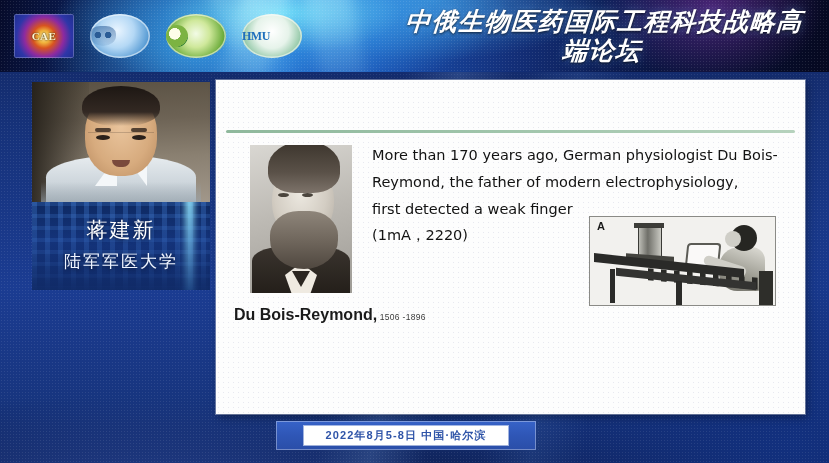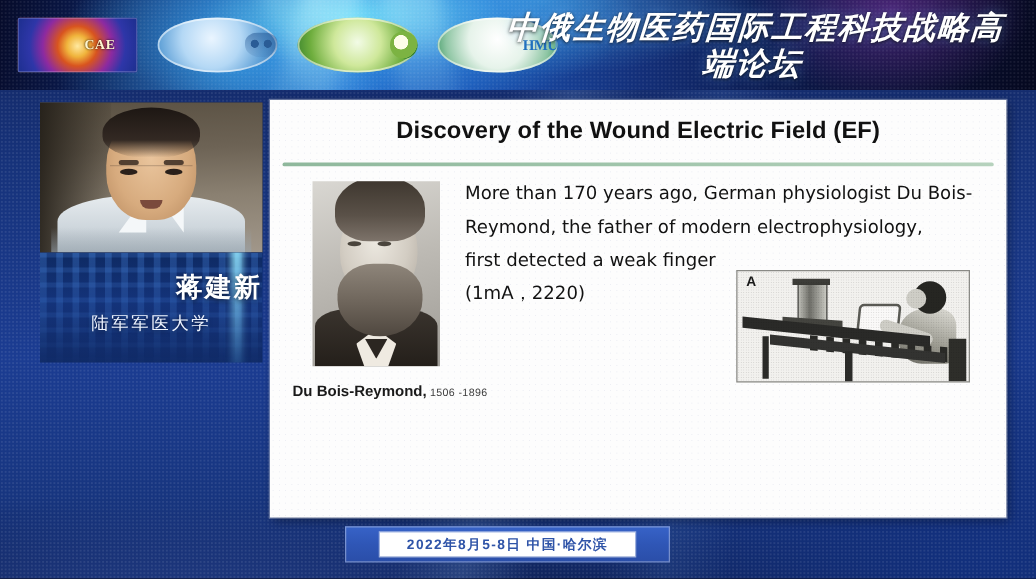--- a/index.html
+++ b/index.html
@@ -72,37 +72,37 @@
     background-size: 3px 3px;
   }
 
   .logos {
     position: absolute;
     left: 14px; top: 14px;
     display: flex;
     align-items: center;
     gap: 16px;
   }
-  .logo { width: 60px; height: 44px; position: relative; padding-left: 36px; }
+  .logo { width: 60px; height: 44px; position: relative; }
   .logo-cae {
     border-radius: 2px;
     background:
       radial-gradient(circle at 50% 52%, #ffe9a0 0%, #f0b43c 16%, #d8541f 30%, #8d2aa0 52%, #2e36a8 72%, #1b2e8c 100%),
       linear-gradient(135deg, #e03a2c, #f0a22a 30%, #2e6ad0 70%, #6a2aa8);
     box-shadow: inset 0 0 0 1px rgba(255,255,255,0.25);
     display: flex; align-items: center; justify-content: center;
   }
   .logo-cae span {
     font-size: 11px; font-weight: bold; color: #fff7d0;
     letter-spacing: .5px; text-shadow: 0 0 2px #000;
     font-family: "Liberation Serif", serif;
   }
   .logo-round {
     border-radius: 50%;
-    display: flex; align-items: center; justify-content: flex-end;
+    display: flex; align-items: center; justify-content: flex-start;
     box-shadow: inset 0 0 0 1.5px rgba(255,255,255,0.55);
   }
   .logo-blue {
     background: radial-gradient(circle at 45% 38%, #eaf5ff 0%, #b4d8f5 40%, #5d9fd6 72%, #2f6aa8 100%);
   }
   .logo-blue .glyph {
     width: 26px; height: 20px;
     background:
       radial-gradient(circle at 30% 45%, #2a5c96 0 3px, transparent 3.5px),
       radial-gradient(circle at 70% 45%, #2a5c96 0 3px, transparent 3.5px),
@@ -261,33 +261,33 @@
   .nameplate-glow {
     position: absolute;
     right: 16px; top: -6px;
     width: 9px; height: 100px;
     background: linear-gradient(180deg, rgba(150,235,255,0.95), rgba(80,180,255,0.15));
     filter: blur(3px);
   }
   .speaker-name {
     position: absolute;
     left: 0; right: 0; top: 14px;
-    text-align: right;
+    text-align: center;
     color: #ffffff;
     font-size: 21px;
-    font-weight: bold;
+    font-weight: normal;
     letter-spacing: 2px;
     text-shadow: 0 1px 4px rgba(0,0,0,0.6);
   }
   .speaker-org {
     position: absolute;
     left: 0; right: 0; top: 48px;
     text-align: center;
     color: #eef4ff;
-    font-size: 14px;
+    font-size: 17px;
     letter-spacing: 2px;
     text-shadow: 0 1px 4px rgba(0,0,0,0.55);
   }
 
   
   .slide {
     position: absolute;
     left: 216px; top: 80px;
     width: 589px; height: 334px;
     background: #fdfdfd;
@@ -365,21 +365,21 @@
     background: #2b2621;
     clip-path: polygon(0 0, 100% 0, 50% 100%);
   }
 
   .caption {
     position: absolute;
     left: 18px; top: 226px;
     font-size: 9.5px;
     color: #1a1a1a;
   }
-  .caption b { font-weight: bold; font-size: 12px; }
+  .caption b { font-weight: bold; font-size: 16px; }
   .caption .years { font-size: 8.5px; color: #3b3b3b; letter-spacing: .3px; }
 
   .body-text {
     position: absolute;
     left: 156px; top: 62px;
     width: 400px;
     font-size: 14.5px;
     color: #121212;
     line-height: 1.85;
     font-family: "DejaVu Sans", "Liberation Sans", sans-serif;
@@ -565,21 +565,20 @@
   </div>
 
   <div class="nameplate">
     <div class="nameplate-grid"></div>
     <div class="nameplate-glow"></div>
     <div class="speaker-name">蒋建新</div>
     <div class="speaker-org">陆军军医大学</div>
   </div>
 
   <div class="slide">
-    <div class="slide-title">Discovery of the Wound Electric Field (EF)</div>
     <div class="slide-rule"></div>
 
     <div class="portrait">
       <div class="p-body"></div>
       <div class="p-shirt"></div>
       <div class="p-tie"></div>
       <div class="p-face"></div>
       <div class="p-hair"></div>
       <div class="p-eye-l"></div>
       <div class="p-eye-r"></div>

